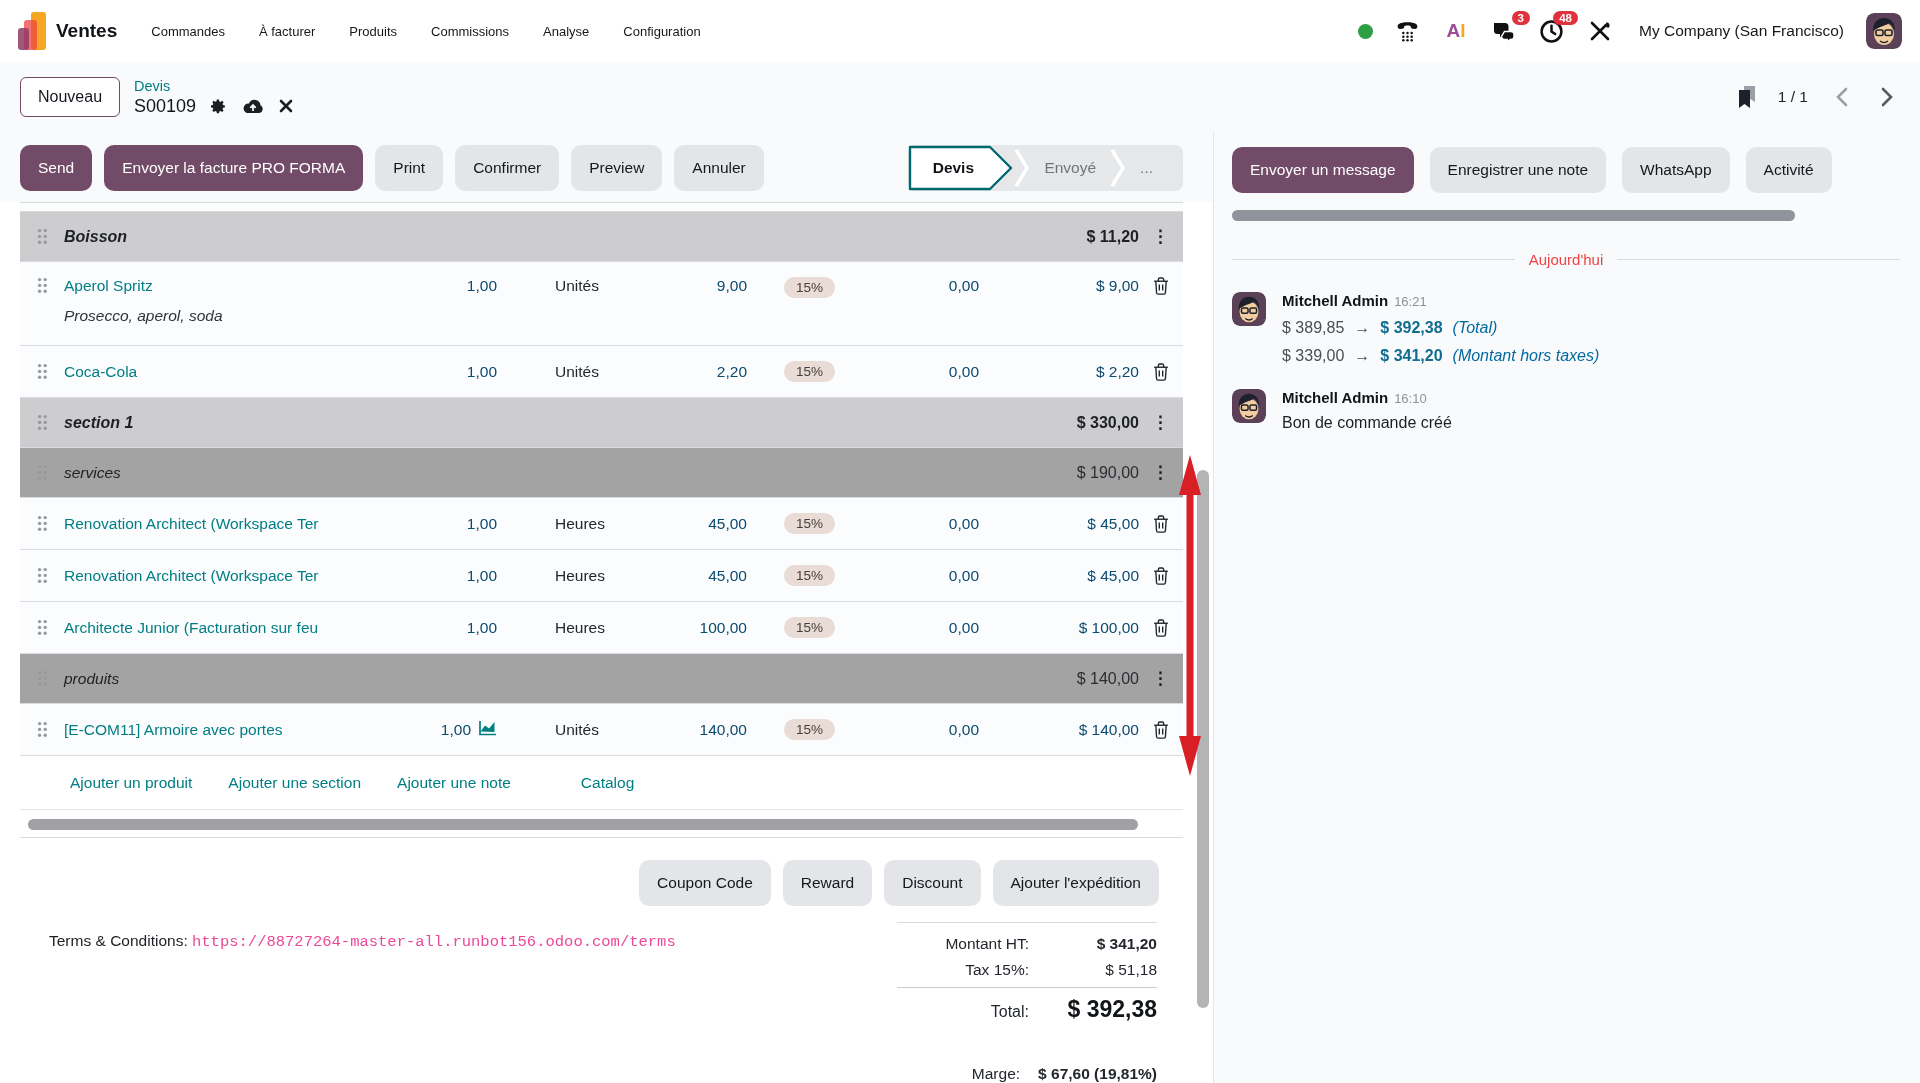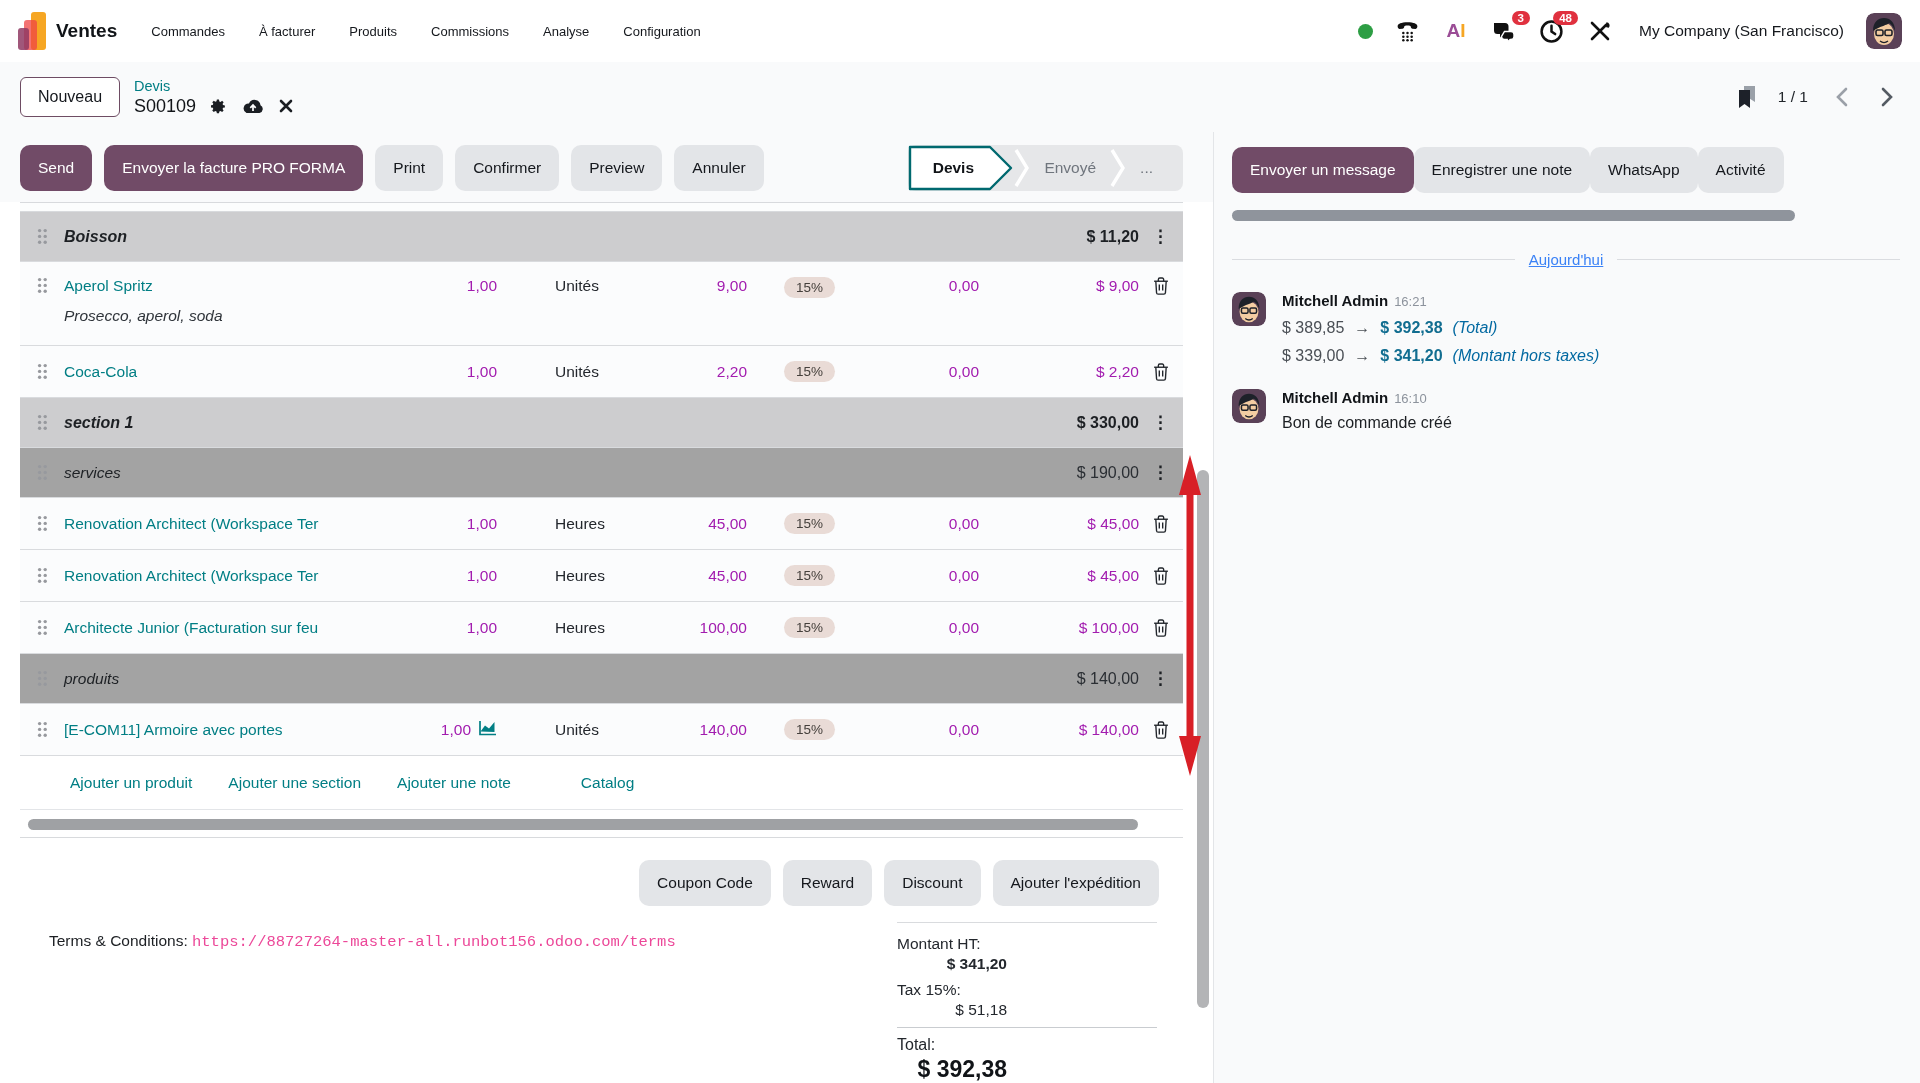--- a/index.html
+++ b/index.html
@@ -65,59 +65,59 @@
   .row.line.tall { height:84px; align-items:start; }
   .row.line.tall .cell { padding-top:15px; }
   .cell.drag { display:flex; justify-content:center; cursor:grab; }
   .sec-label { grid-column:2 / 8; font-size:16px; font-style:italic; font-weight:700; color:#1d2024; }
   .row.section.light .sec-label { font-weight:400; font-size:15.5px; }
   .sec-amount { font-size:16px; font-weight:700; color:#1d2024; text-align:right; }
   .row.section.light .sec-amount { font-weight:400; color:#2a2e33; }
   .kebab { display:flex; justify-content:center; font-size:17px; font-weight:700; color:#1d2024; cursor:pointer; letter-spacing:1px;}
   .name-cell a { color:#017e84; font-size:15.5px; text-decoration:none; cursor:pointer; }
   .desc { font-size:15.5px; font-style:italic; color:#2f343a; margin-top:12px; }
-  .num { text-align:right; font-size:15.5px; color:#a21caf; }
+  .num { text-align:right; font-size:15.5px; color:#0c4a6e; }
   .qty-wrap { display:flex; justify-content:flex-end; align-items:center; gap:7px; }
   .uom { padding-left:58px; font-size:15.5px; color:#23272d; }
   .badge-wrap { display:flex; justify-content:flex-end; padding-right:4px; }
   .tax-badge { background:#e9dbd6; color:#45403c; border-radius:12px; padding:3px 12px; font-size:13.5px; cursor:pointer; }
   .cell.trash { display:flex; justify-content:center; cursor:pointer; }
 
   .links-row { height:54px; display:flex; align-items:center; gap:36px; padding-left:50px;
                border-bottom:1px solid #e3e5e8; font-size:15.5px; }
   .links-row a { color:#017e84; text-decoration:none; cursor:pointer; }
   .links-row a.catalog { margin-left:34px; }
   .hscroll { margin:9px 0 7px 8px; width:1110px; height:11px; border-radius:6px; background:#9fa1a4; }
   .table-end { border-top:1px solid #d8dadd; }
 
   .promo-row { margin-top:22px; display:flex; justify-content:flex-end; gap:12px; padding-right:24px; }
   .bottom-band { margin-top:16px; display:flex; align-items:flex-start; }
   .terms { padding-left:29px; font-size:15.5px; color:#1c1f23; margin-top:10px; }
   .terms a { color:#ec4899; text-decoration:none;font-family:Liberation Mono, monospace; }
   .totals { margin-left:auto; margin-right:26px; width:260px; border-top:1px solid #d9dbde; padding-top:8px; }
-  .t-row { display:flex; justify-content:flex-end; align-items:baseline; gap:2px; padding:4px 0;flex-direction:column; }
+  .t-row { display:flex; justify-content:flex-end; align-items:baseline; gap:18px; padding:4px 0; }
   .t-label { font-size:15.5px; color:#23272d; }
   .t-val { font-size:15.5px; color:#23272d; min-width:110px; text-align:right; }
   .t-val.bold { font-weight:700; }
   .t-row.total-row { border-top:1px solid #c9ccd0; margin-top:4px; padding-top:8px; }
   .t-row.total-row .t-val { font-size:23px; font-weight:800; color:#111418; }
   .t-row.total-row .t-label { font-size:16px; }
   .t-row.margin-row { margin-top:34px; }
   .t-row.margin-row .t-val { font-weight:700; }
 
   
   .vscroll { position:absolute; left:1197px; top:470px; width:12px; height:538px; border-radius:6px; background:#b3b4b6; }
   .annotation-arrow { position:absolute; left:1176px; top:453px; pointer-events:none; }
 
   
   .chatter { position:absolute; top:132px; left:1213px; right:0; bottom:0; border-left:1px solid #e3e5e8;
              padding:15px 20px 0 18px; background:#f9fafb; }
-  .chat-btns { display:flex; gap:0; }
+  .chat-btns { display:flex; gap:16px; }
   .chat-scroll { margin-top:17px; width:563px; height:11px; border-radius:6px; background:#8f949c; }
-  .day-divider { margin-top:30px; display:flex; align-items:center; gap:14px; color:#3b82f6; font-size:15px;text-decoration:underline; }
+  .day-divider { margin-top:30px; display:flex; align-items:center; gap:14px; color:#ef4444; font-size:15px; }
   .day-divider:before,.day-divider:after { content:""; flex:1; border-top:1px solid #dadce0; }
   .message { display:flex; gap:16px; margin-top:24px; }
   .msg-avatar { width:34px; height:34px; border-radius:8px; overflow:hidden; flex:0 0 auto; }
   .msg-head { font-size:15px; font-weight:700; color:#111418; }
   .msg-time { font-size:13px; font-weight:400; color:#8c929c; margin-left:6px; }
   .track-line { margin-top:10px; font-size:16px; color:#4a4f55; display:flex; align-items:center; gap:10px; }
   .track-new { color:#116d90; font-weight:700; }
   .track-field { font-style:italic; color:#0369a1; }
   .msg-body { margin-top:8px; font-size:16px; color:#1c1f23; }
 </style>

